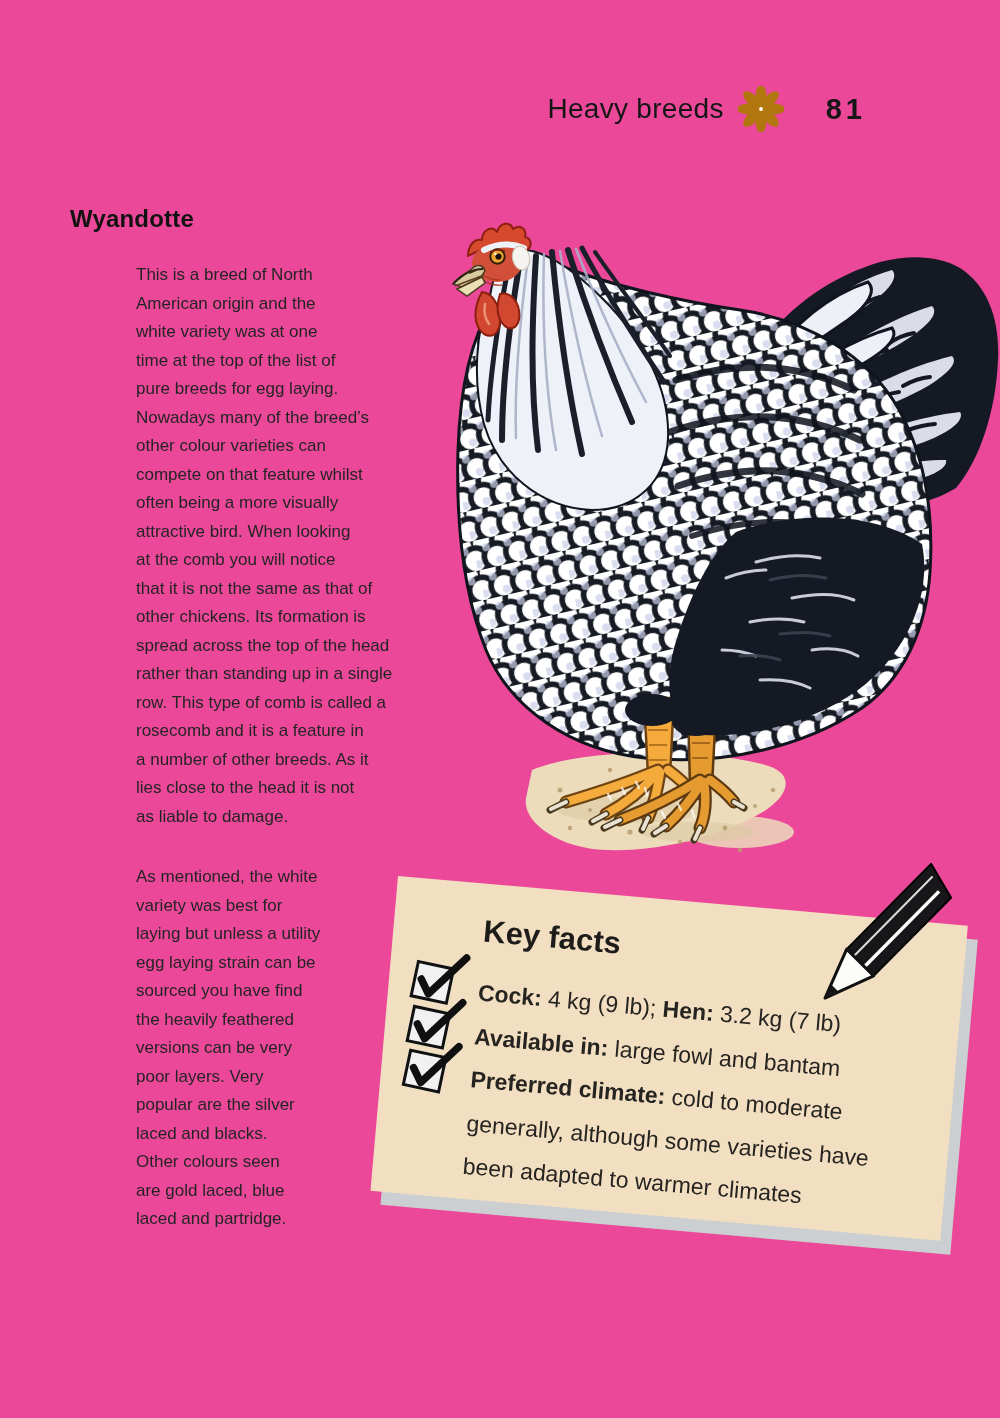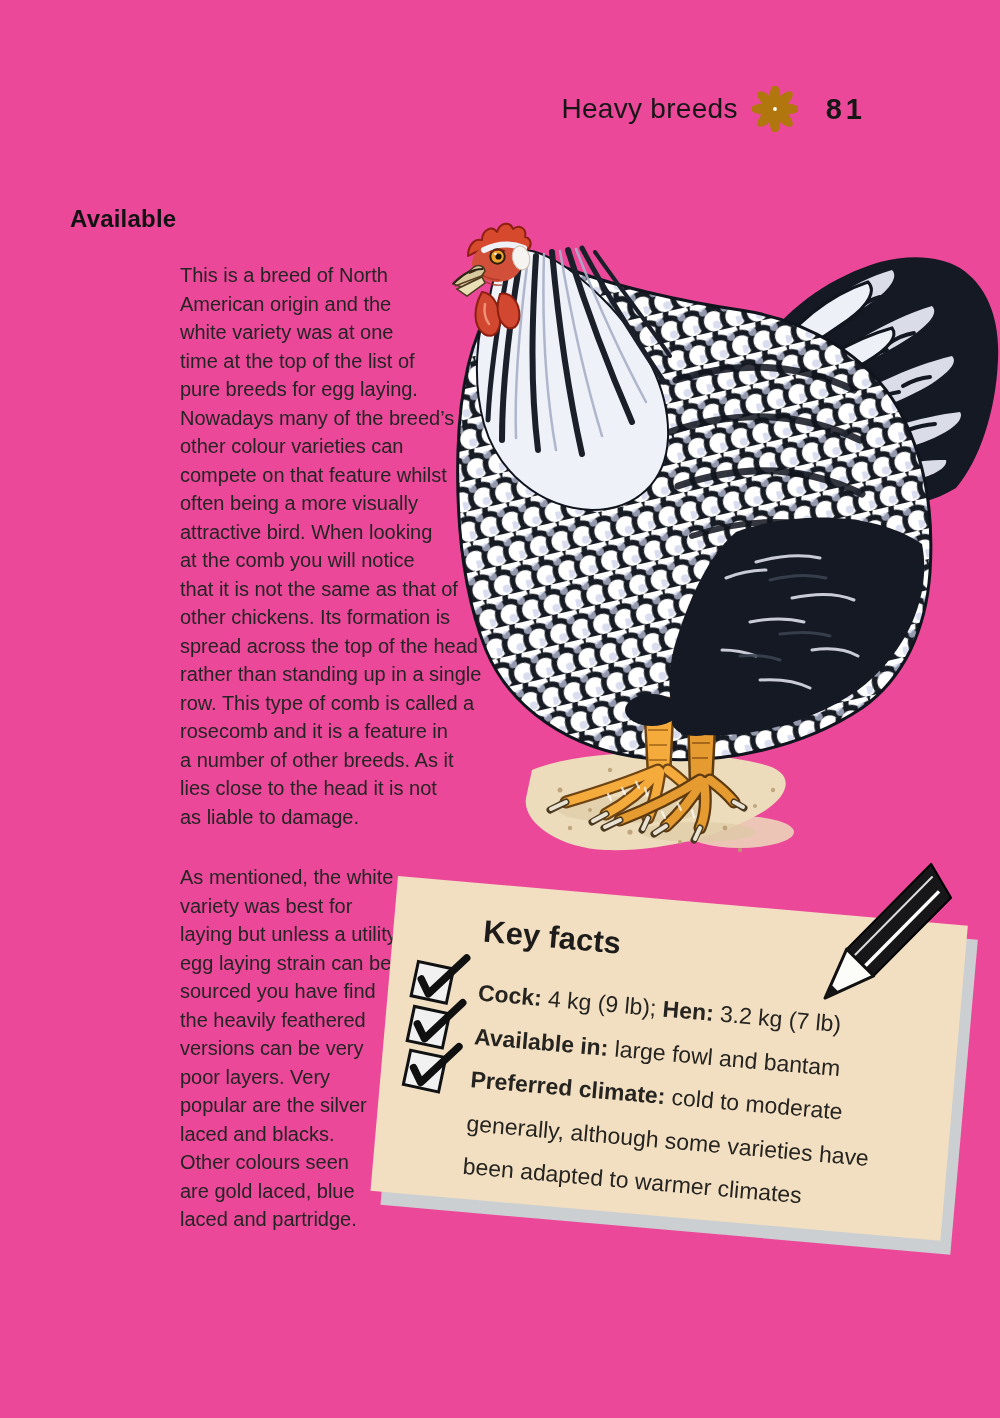--- a/index.html
+++ b/index.html
@@ -4,24 +4,24 @@
 <style>
   html,body{margin:0;padding:0;background:#ffffff;}
   .page{
     position:relative;width:1000px;height:1418px;background:#ec4899;overflow:hidden;
     font-family:"Liberation Sans",sans-serif;color:#222;
   }
   
   .header{position:absolute;top:84px;right:134px;height:50px;display:flex;align-items:center;}
   .header .section{font-size:28px;color:#161616;letter-spacing:.3px;}
   .header .flower{width:46px;height:46px;margin:0 16px 0 14px;}
-  .header .pageno{font-size:29px;font-weight:700;color:#161616;letter-spacing:4px;margin-left:12px;}
+  .header .pageno{font-size:29px;font-weight:700;color:#161616;letter-spacing:4px;margin-left:26px;}
   
   .article-title{position:absolute;left:70px;top:205px;font-size:24px;font-weight:700;color:#121212;letter-spacing:.2px;}
-  .para{position:absolute;white-space:pre-line;font-size:20px;line-height:28.5px;color:#242424;margin-left:44px;}
+  .para{position:absolute;white-space:pre-line;font-size:17px;line-height:28.5px;color:#242424;}
   .para1{left:136px;top:261px;width:410px;}
   .para2{left:136px;top:863px;width:310px;}
   
   .hen{position:absolute;left:440px;top:210px;width:560px;height:670px;z-index:1;pointer-events:none;}
   
   .facts-shadow{
     position:absolute;left:398px;top:876px;width:572px;height:316px;background:#cbcfd1;
     transform:translate(10px,14px) rotate(5deg);transform-origin:0 0;z-index:2;
   }
   .facts-panel{
@@ -59,21 +59,21 @@
           <ellipse rx="5.4" ry="11.5" cy="-12.5" transform="rotate(270)"></ellipse>
           <ellipse rx="5.4" ry="11.5" cy="-12.5" transform="rotate(315)"></ellipse>
         </g>
         <circle r="4.8" fill="#b1770e"></circle>
         <circle r="1.9" fill="#ffffff"></circle>
       </g>
     </svg>
     <span class="pageno">81</span>
   </div>
 
-  <div class="article-title">Available</div>
+  <div class="article-title">Wyandotte</div>
   <div class="para para1">This is a breed of North
 American origin and the
 white variety was at one
 time at the top of the list of
 pure breeds for egg laying.
 Nowadays many of the breed’s
 other colour varieties can
 compete on that feature whilst
 often being a more visually
 attractive bird. When looking

